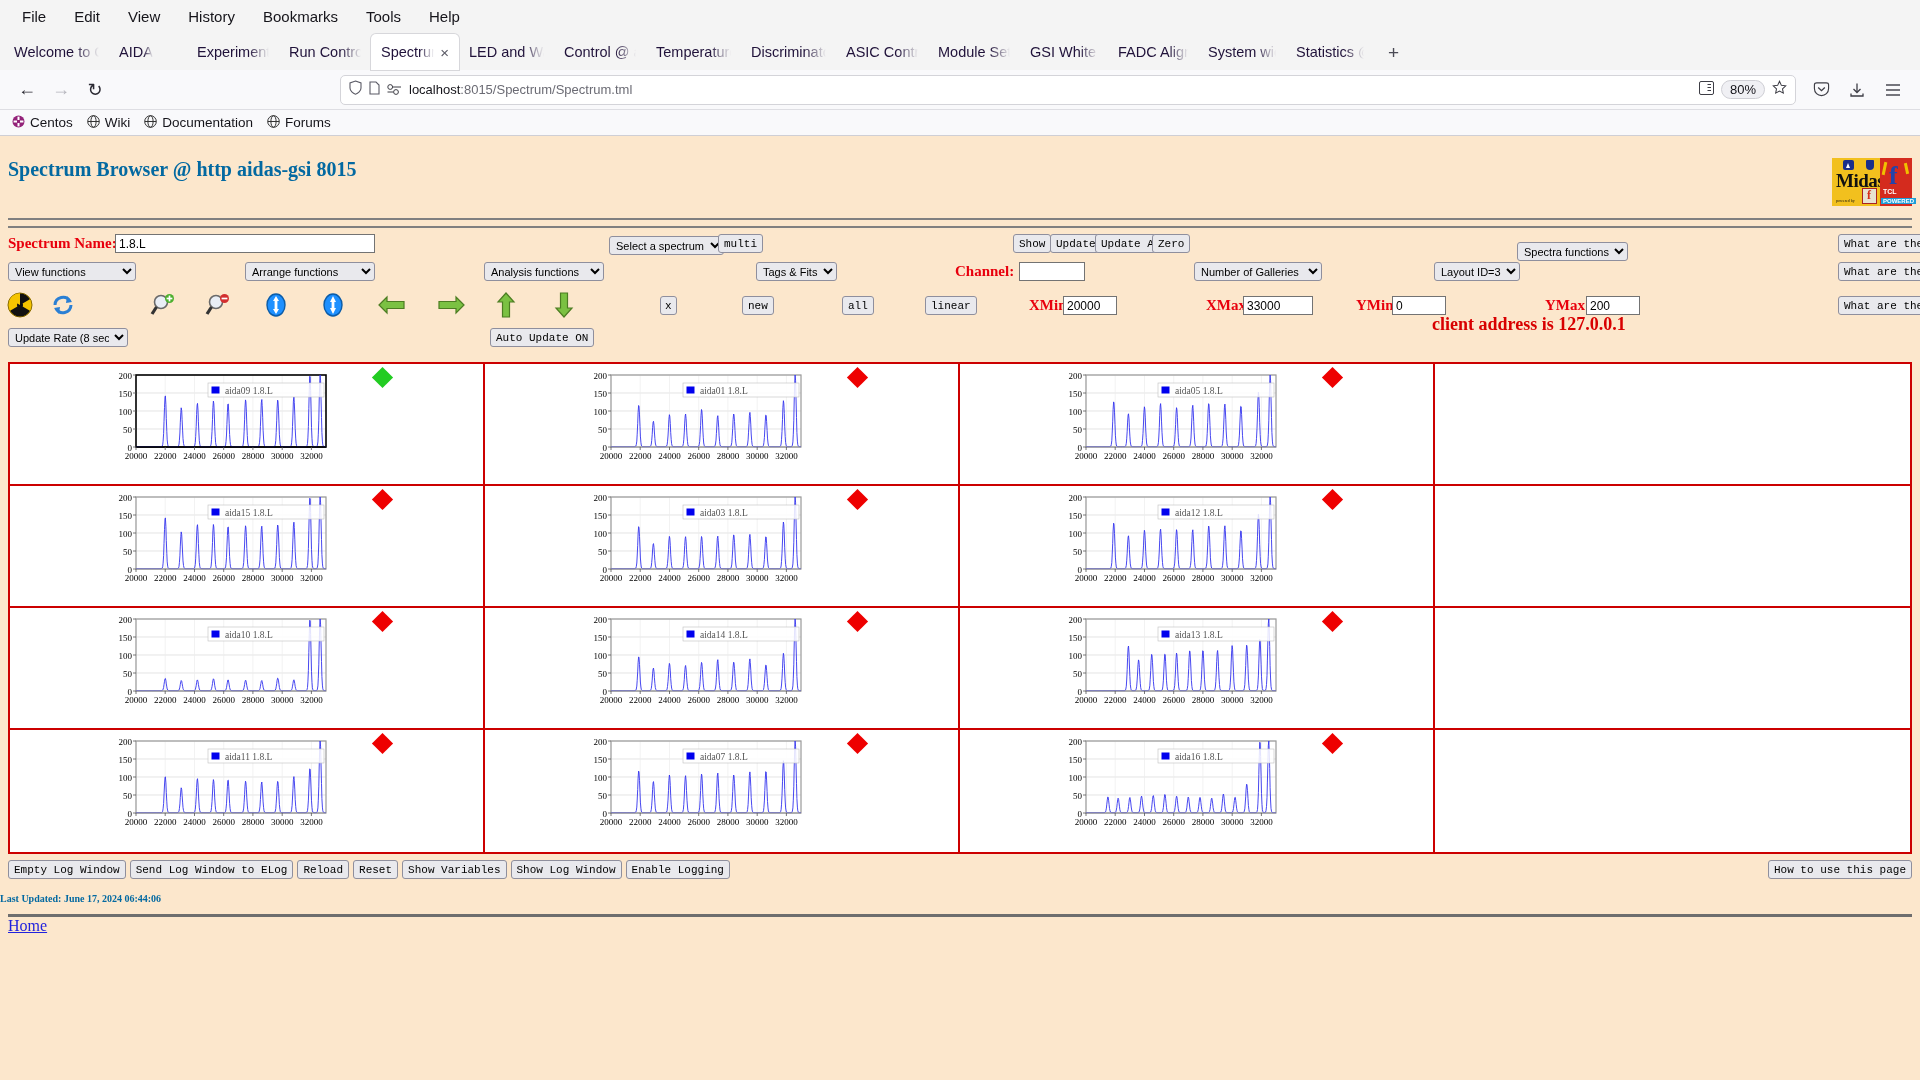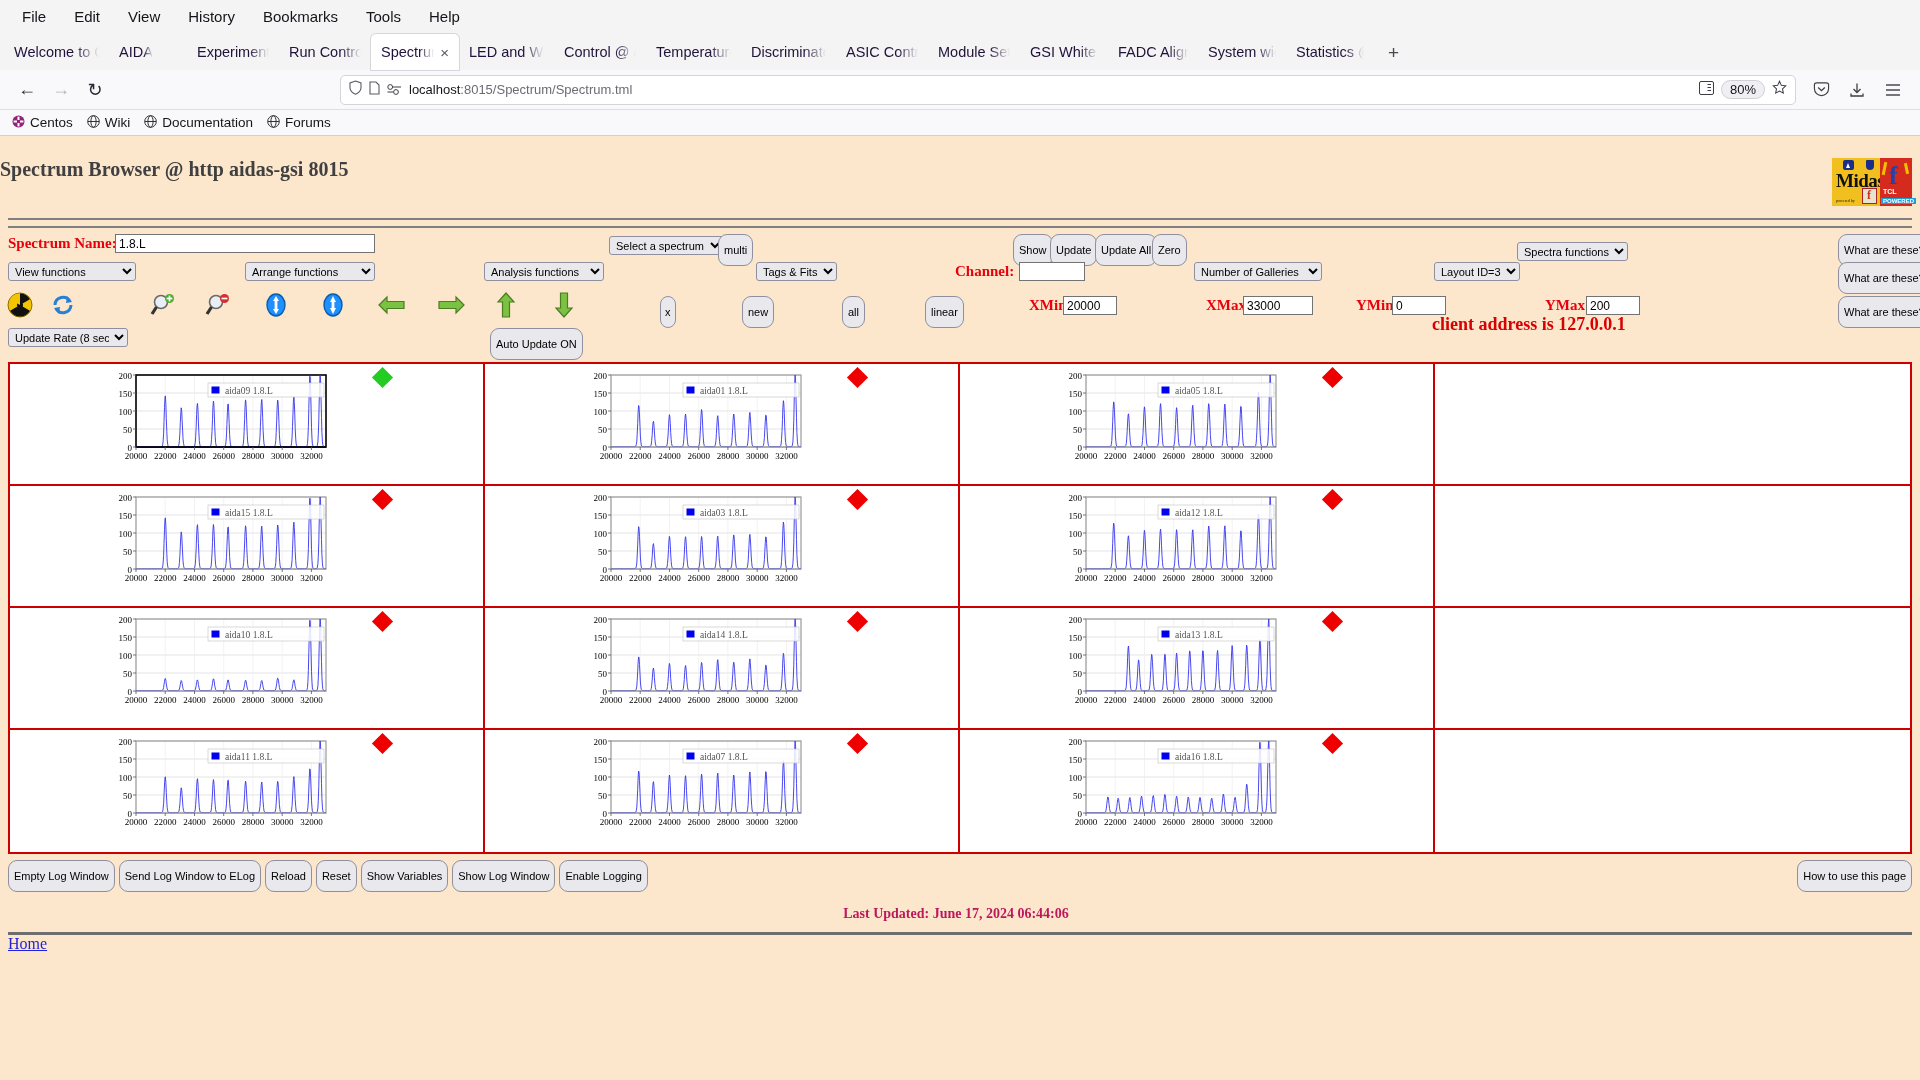--- a/index.html
+++ b/index.html
@@ -71,22 +71,22 @@
     height:26px; display:flex; align-items:center; gap:14px;
     background:#f9f9fb; padding:0 12px; font-size:13.5px; color:#15141a;
     border-bottom:1px solid #cfcfd5;
   }
   .bm { display:flex; align-items:center; gap:5px; }
 
   
   .page { background:#fce7cc; padding:0; height:calc(1080px - 136px); position:relative;}
   .hdrrow { display:flex; align-items:flex-start; padding:22px 0 0 0; position:relative; height:76px;}
   .title-red {
-    color:#404040; font-family:"Liberation Serif", serif; font-weight:bold;
-    font-size:20px; padding-left:0;
+    color:#0369a1; font-family:"Liberation Serif", serif; font-weight:bold;
+    font-size:20px; padding-left:8px;
   }
   .client-addr {
     color:#d80000; font-family:"Liberation Serif", serif; font-weight:bold;
     font-size:18px; position:absolute; left:1432px; top:178px;
   }
   .logos { position:absolute; right:8px; top:22px; display:flex; }
   .logo-midas {
     width:48px; height:48px; background:#f2c01e; position:relative;
     font-family:"Liberation Serif", serif;
   }
@@ -119,23 +119,23 @@
   select.w95, select {
     font-family:"Liberation Sans", sans-serif; font-size:11px;
     background:#e9e9ed; border:1px solid #8f8f9d; border-radius:3px;
     padding:1px 2px; color:#000; height:19px;
   }
   input.txt {
     font-family:"Liberation Sans", sans-serif; font-size:12px;
     border:1px solid #737373; background:#fff; height:19px; padding:0 3px;
   }
   button.btn {
-    font-family:Liberation Sans, sans-serif; font-size:11px;
-    background:#e9e9ed; border:1px solid #8f8f9d; border-radius:9px;
-    padding:1px 5px; height:32px; color:#000; cursor:pointer; white-space:nowrap;
+    font-family:Liberation Mono, monospace; font-size:11px;
+    background:#e9e9ed; border:1px solid #8f8f9d; border-radius:3px;
+    padding:1px 5px; height:19px; color:#000; cursor:pointer; white-space:nowrap;
   }
   .lbl-red { color:#e8000d; font-family:"Liberation Serif", serif; font-weight:bold; font-size:15px; }
 
   .ctrlrow { position:relative; height:31px; }
   .abs { position:absolute; }
 
   
   .iconrow { position:relative; height:36px; }
   .icn { position:absolute; width:27px; height:27px; }
 
@@ -152,22 +152,22 @@
   .diamond {
     position:absolute; width:15px; height:15px; transform:rotate(45deg);
     right:93px; top:6px;
   }
 
   
   .footer { padding:6px 8px 0 8px; position:relative; }
   .fbtns { display:flex; gap:4px; }
   .howto { position:absolute; right:8px; top:6px; }
   .lastupd {
-    text-align:center; color:#be185d; font-family:"Liberation Serif", serif;
-    font-weight:bold; font-size:14px; padding:14px 8px 0 0;
+    text-align:left; color:#0369a1; font-family:"Liberation Serif", serif;
+    font-weight:bold; font-size:10px; padding:14px 8px 0 0;
   }
   .hr2 { border:0; border-top:3px solid #6e6e6e; margin:10px 8px 0 8px; }
   .homelink { padding:0 0 0 8px; }
   .homelink a { color:#2222dd; font-family:"Liberation Serif", serif; font-size:16px; }
 </style>
 </head>
 <body>
 
 <div class="chrome">
 

